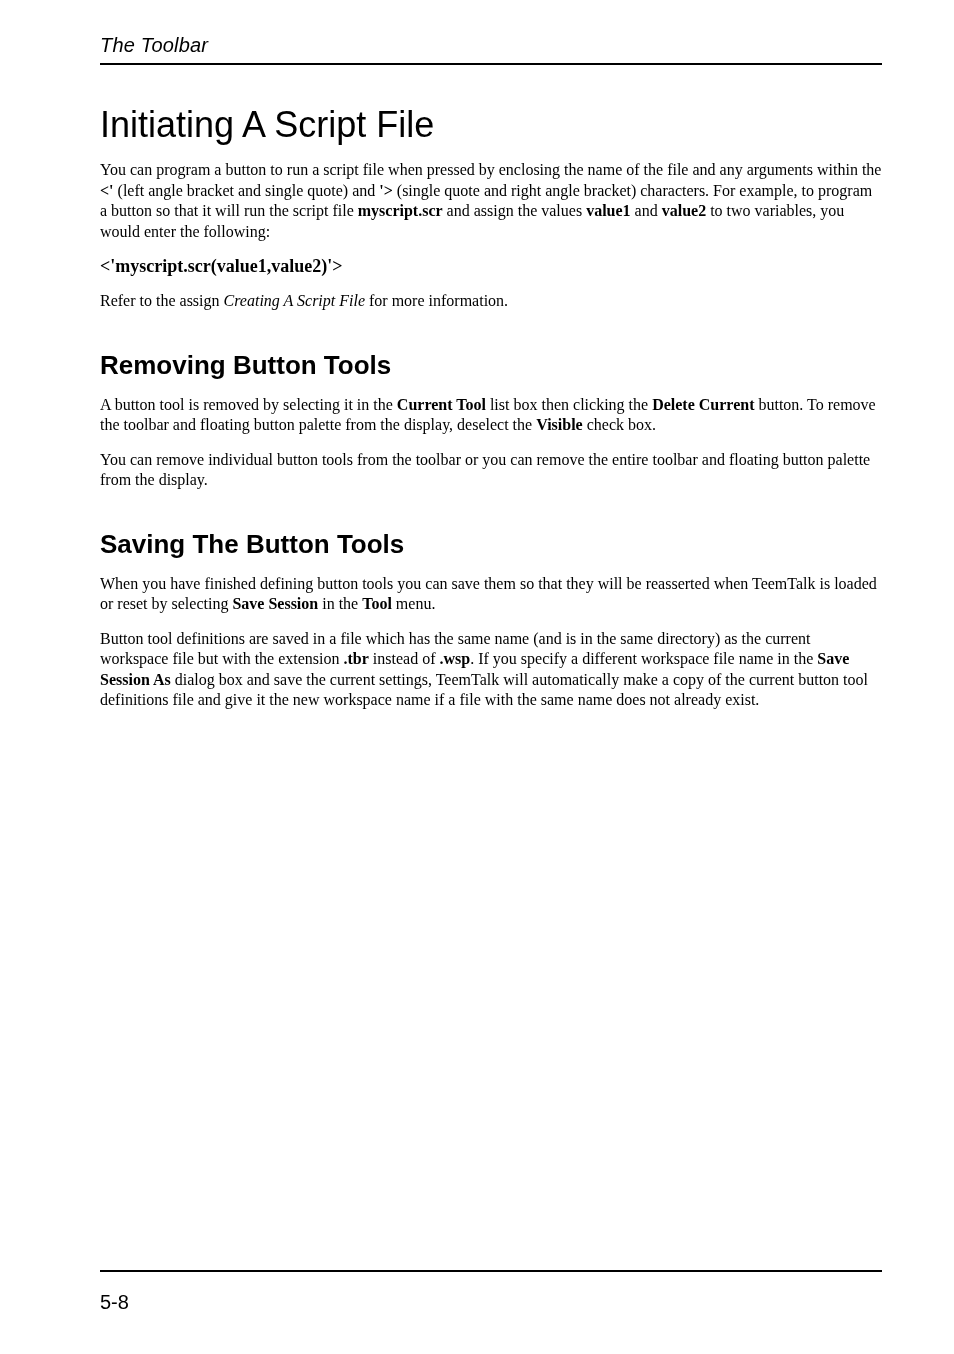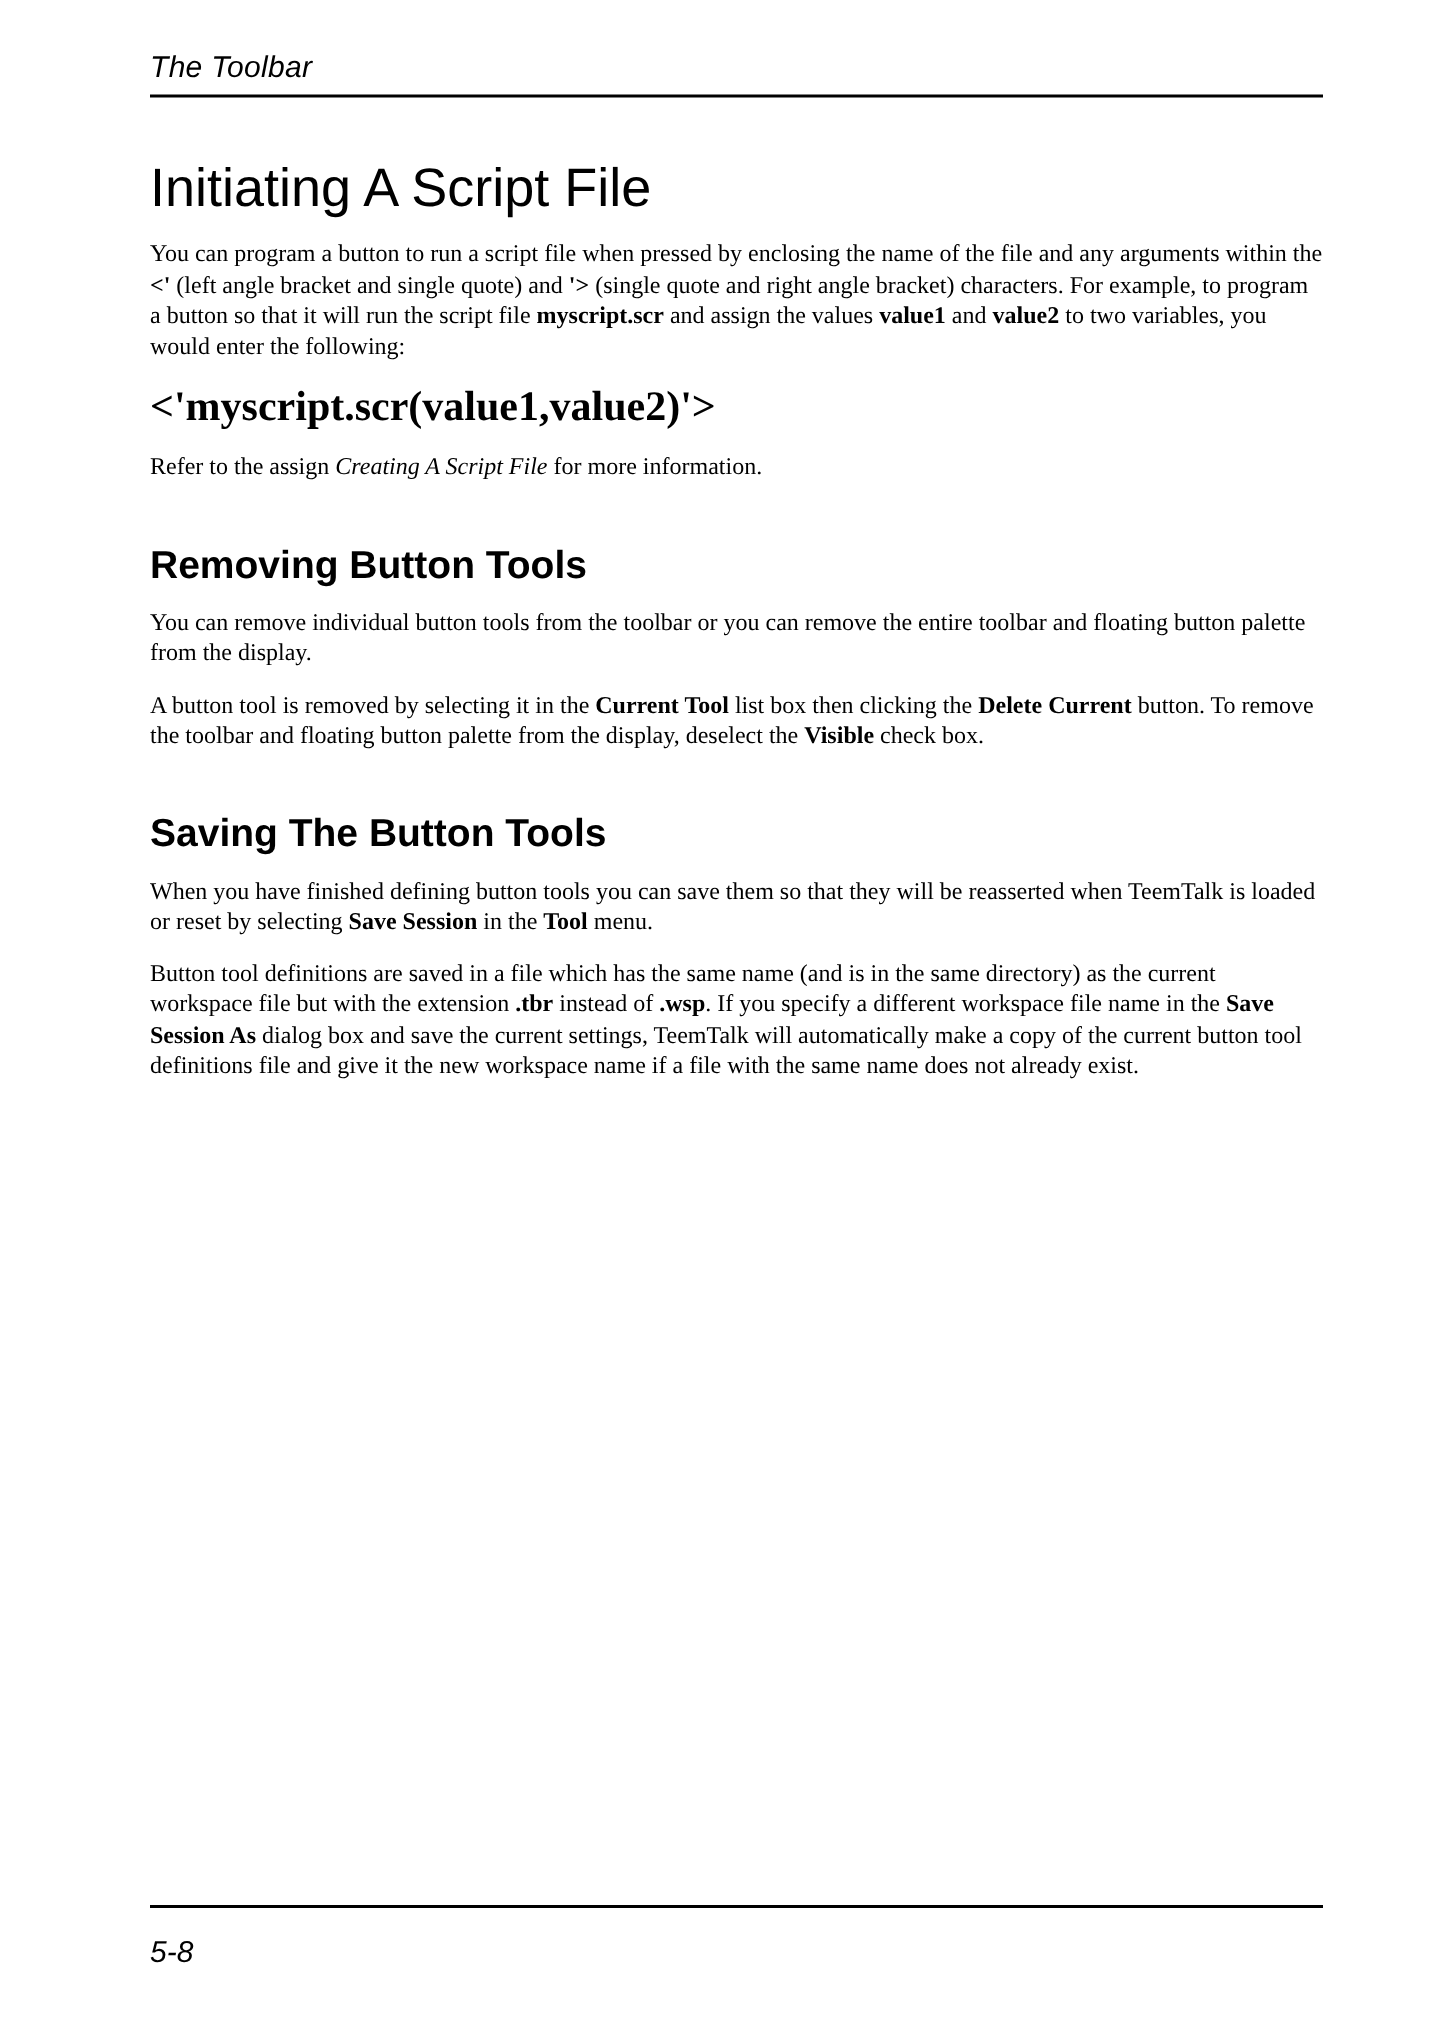--- a/index.html
+++ b/index.html
@@ -46,21 +46,21 @@
     margin: 0 0 14px 0;
     line-height: 1.2;
   }
   p.body {
     font-size: 16px;
     line-height: 1.28;
     margin: 0 0 14px 0;
     text-align: left;
   }
   p.code-example {
-    font-size: 28px;
+    font-size: 18px;
     font-weight: bold;
     margin: 4px 0 14px 0;
   }
   .section-gap {
     height: 24px;
   }
   .bold { font-weight: bold; }
   .ital { font-style: italic; }
   .footer-rule {
     position: absolute;
@@ -68,21 +68,20 @@
     right: 72px;
     bottom: 74px;
     border: none;
     border-top: 2px solid #000;
   }
   .page-num {
     position: absolute;
     left: 100px;
     bottom: 40px;
     font-family: Arial, Helvetica, sans-serif;
-    font-style: italic;
     font-size: 20px;
   }
 </style>
 </head>
 <body>
 
 <div class="page">
 
   <div class="running-head">The Toolbar</div>
   <hr class="rule">
@@ -98,25 +97,25 @@
     <p class="code-example">&lt;'myscript.scr(value1,value2)'&gt;</p>
 
     <p class="body">
       <span>Refer to the assign </span><span class="ital">Creating A Script File</span><span> for more information.</span>
     </p>
 
     <div class="section-gap"></div>
 
     <h2 class="section">Removing Button Tools</h2>
 
-    <p class="body">You can remove individual button tools from the toolbar or you can remove the entire toolbar and floating button palette from the display.</p>
-
     <p class="body">
       <span>A button tool is removed by selecting it in the </span><span class="bold">Current Tool</span><span> list box then clicking the </span><span class="bold">Delete Current</span><span> button. To remove the toolbar and floating button palette from the display, deselect the </span><span class="bold">Visible</span><span> check box.</span>
     </p>
+
+    <p class="body">You can remove individual button tools from the toolbar or you can remove the entire toolbar and floating button palette from the display.</p>
 
     <div class="section-gap"></div>
 
     <h2 class="section">Saving The Button Tools</h2>
 
     <p class="body">
       <span>When you have finished defining button tools you can save them so that they will be reasserted when TeemTalk is loaded or reset by selecting </span><span class="bold">Save Session</span><span> in the </span><span class="bold">Tool</span><span> menu.</span>
     </p>
 
     <p class="body">

